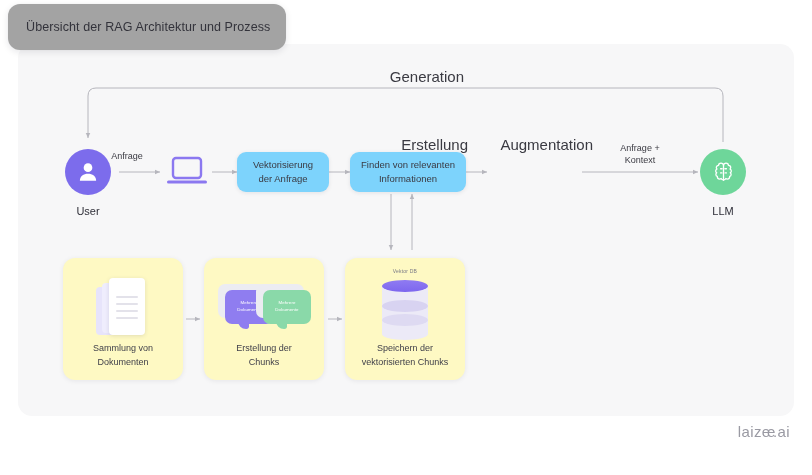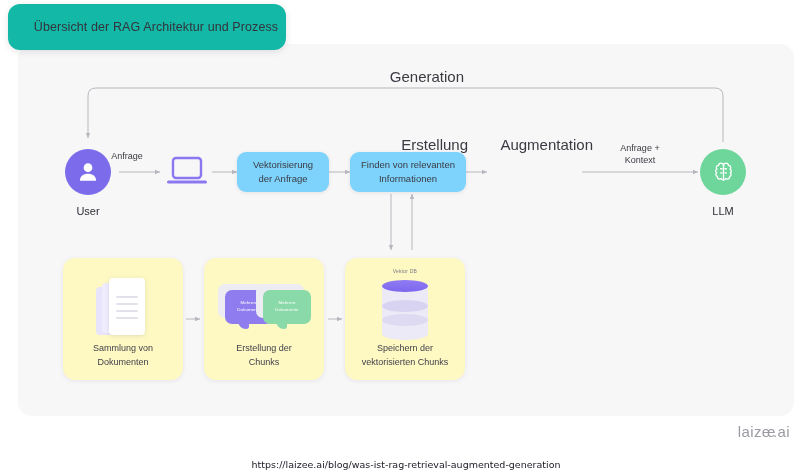--- a/index.html
+++ b/index.html
@@ -33,27 +33,26 @@
     border-radius: 14px;
   }
 
   
   .title-card {
     position: absolute;
     left: 8px;
     top: 4px;
     width: 278px;
     height: 46px;
-    background: #14b8a6;
+    background: #a3a3a3;
     border-radius: 12px;
     box-shadow: 0 2px 7px rgba(20,20,40,0.10), 0 0 0 0.5px rgba(0,0,0,0.015);
     display: flex;
     align-items: center;
     z-index: 6;
-    justify-content: center;
   }
   .title-card .t {
     font-size: 12.5px;
     color: #33333b;
     padding-left: 18px;
     letter-spacing: 0.1px;
     white-space: nowrap;
   }
 
   
@@ -371,15 +370,14 @@
       <div>vektorisierten Chunks</div>
     </div>
   </div>
 
   <div class="logo">
     <span>laiz</span>
     <span class="ee">ee</span>
     <span>.ai</span>
   </div>
 
-  <div class="url">https://laizee.ai/blog/was-ist-rag-retrieval-augmented-generation</div>
 
 </div>
 
 </body></html>

